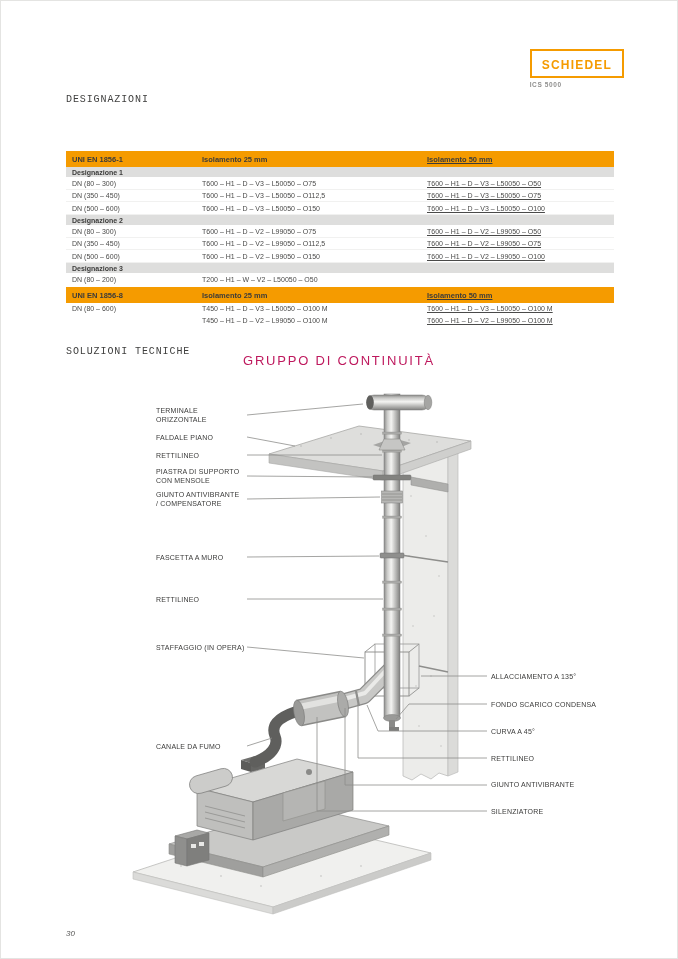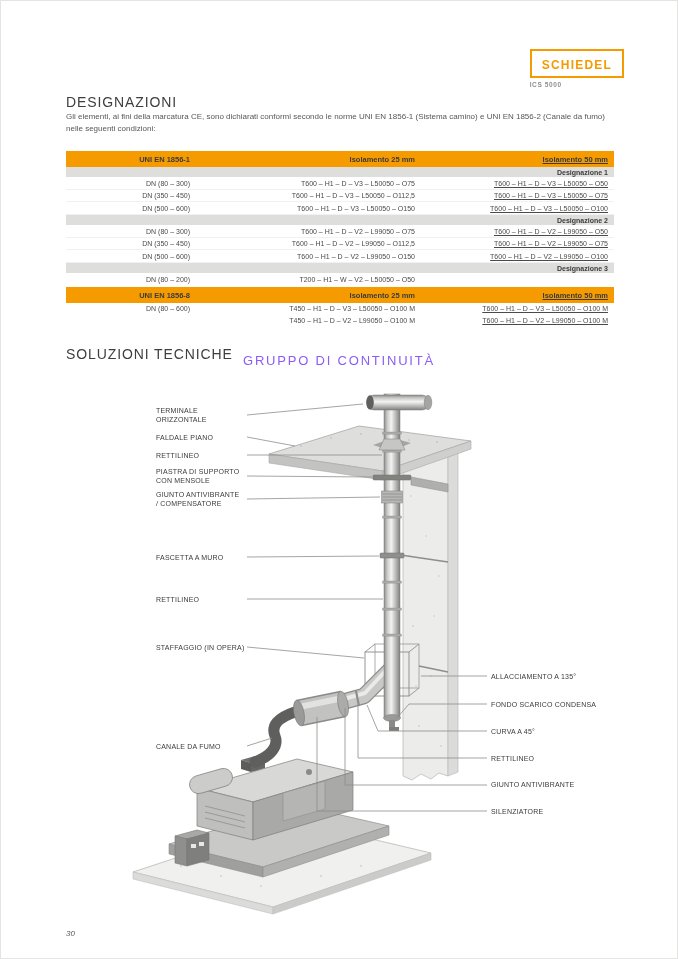--- a/index.html
+++ b/index.html
@@ -5,55 +5,54 @@
   html,body{margin:0;padding:0;background:#fff;}
   .page{position:relative;width:678px;height:959px;background:#ffffff;
         border:1px solid #e4e4e2;box-sizing:border-box;
         font-family:"Liberation Sans", sans-serif;color:#3b3b3a;overflow:hidden;}
   
   .logo{position:absolute;top:48px;right:53px;text-align:left;}
   .logo-box{border:2px solid #F59B00;padding:4px 10px 3px;display:inline-block;}
   .logo-brand{color:#F59B00;font-weight:bold;font-size:12px;letter-spacing:1.2px;}
   .logo-model{font-size:6.5px;font-weight:bold;color:#8f8f8e;letter-spacing:.6px;margin-top:3px;}
   
-  .h-section{position:absolute;left:65px;font-size:14px;letter-spacing:.9px;color:#3e3e3d;}
+  .h-section{position:absolute;left:65px;font-size:10px;letter-spacing:.9px;color:#3e3e3d;font-family:Liberation Mono, monospace;}
   .intro{position:absolute;left:65px;top:110px;width:548px;font-size:8px;line-height:1.55;color:#575756;}
   
-  .tbl{position:absolute;left:65px;width:548px;font-size:7px;color:#4a4a49;text-align:right;}
+  .tbl{position:absolute;left:65px;width:548px;font-size:7px;color:#4a4a49;}
   .tr{display:flex;}
   .c{padding:2.5px 6px 2px;box-sizing:border-box;}
   .c1{width:130px;} .c2{width:225px;} .c3{flex:1;text-decoration:underline;}
   .tr.head{background:#F59B00;}
   .tr.head .c{font-weight:bold;font-size:7.5px;color:#3b3b3a;padding:3.5px 6px 3px;}
   .tr.sub{background:#DEDEDD;font-weight:bold;color:#3b3b3a;}
   .tr.sub .c{padding:2px 6px 1.5px;}
   .tr.data{background:#fff;border-bottom:1px solid #f1f1f0;}
   .tr.data:last-child{border-bottom:none;}
   
   .diagram-title{position:absolute;left:0;top:352px;width:100%;text-align:center;
-                 font-size:13px;letter-spacing:1.8px;color:#8b5cf6;}
+                 font-size:13px;letter-spacing:1.8px;color:#be185d;}
   .diagram{position:absolute;left:0;top:375px;width:678px;height:555px;}
   .diagram svg{position:absolute;left:0;top:0;}
   .lbl{position:absolute;font-size:7px;letter-spacing:.2px;line-height:1.3;color:#3a3a39;}
   .page-num{position:absolute;left:65px;top:928px;font-size:8px;color:#575756;font-style:italic;}
 </style>
 </head>
 <body>
 
 <div class="page">
 
   <div class="logo">
     <div class="logo-box">
       <span class="logo-brand">SCHIEDEL</span>
     </div>
     <div class="logo-model">ICS 5000</div>
   </div>
 
   <div class="h-section" style="top:93px;">DESIGNAZIONI</div>
-  <div class="intro">Gli elementi, ai fini della marcatura CE, sono dichiarati conformi secondo le norme UNI EN 1856-1 (Sistema camino) e UNI EN 1856-2 (Canale da fumo) nelle seguenti condizioni:</div>
 
   <div class="tbl" style="top:150px;">
     <div class="tr head">
       <div class="c c1">UNI EN 1856-1</div>
       <div class="c c2">Isolamento 25 mm</div>
       <div class="c c3">Isolamento 50 mm</div>
     </div>
     <div class="tr sub">
       <div class="c" style="width:100%;">Designazione 1</div>
     </div>

